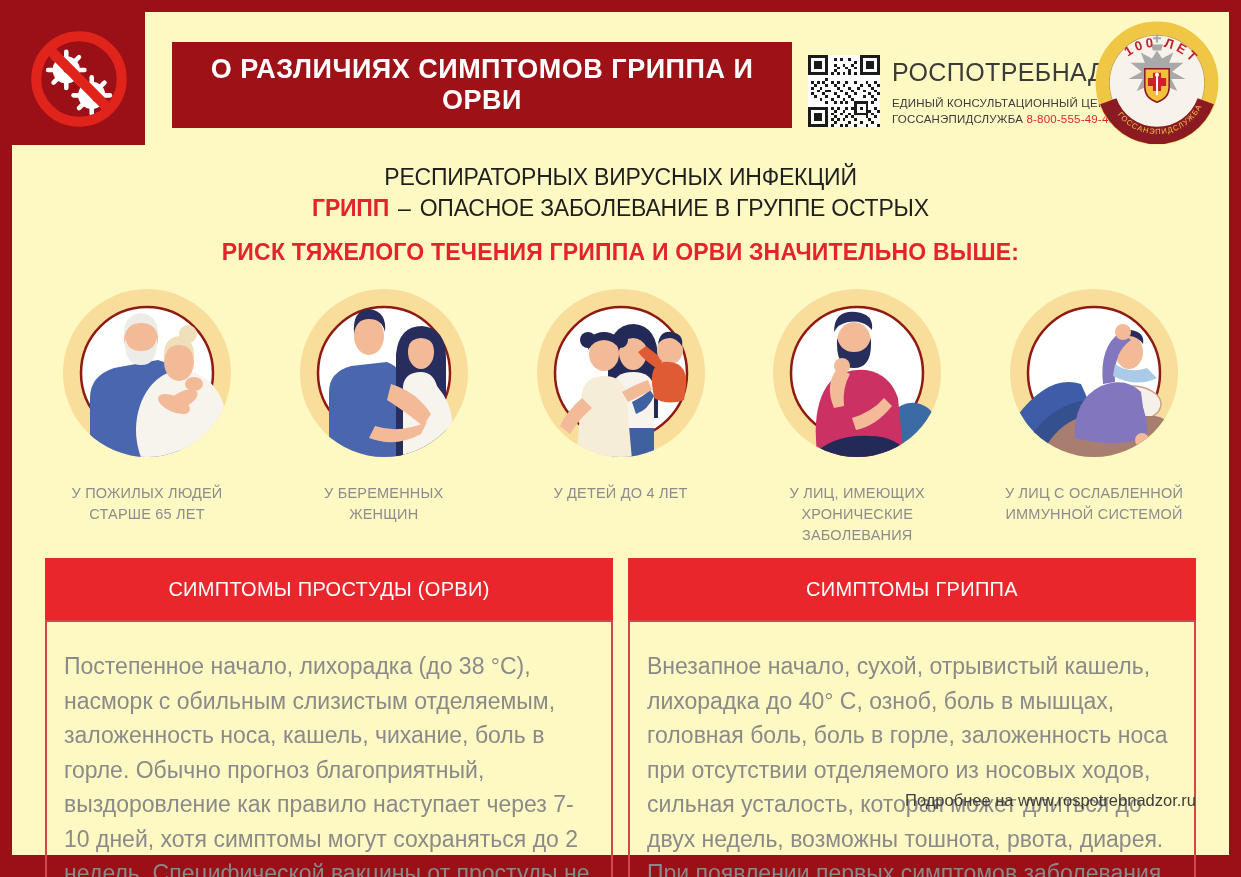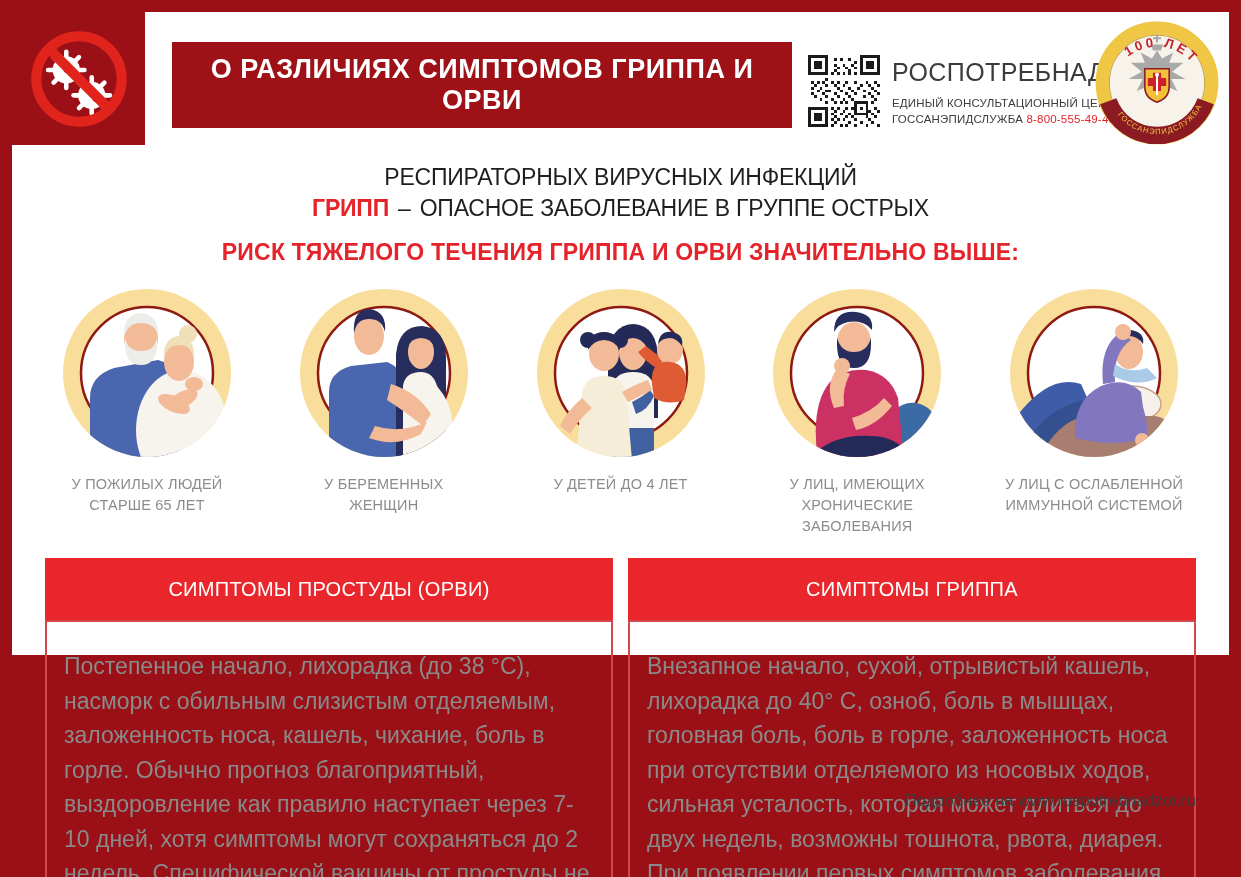--- a/index.html
+++ b/index.html
@@ -1,18 +1,18 @@
 <!DOCTYPE html>
 <html><head>
 <meta charset="utf-8">
 <style>
   html,body{margin:0;padding:0;}
   .poster{position:relative;width:1241px;height:877px;background:#9B1016;
           font-family:"Liberation Sans",sans-serif;overflow:hidden;}
-  .content{position:absolute;left:12px;top:12px;width:1217px;height:643px;background:#ffffff;}
+  .content{position:absolute;left:12px;top:12px;width:1217px;height:843px;background:#fef9c3;}
 
   
   .corner{position:absolute;left:0;top:0;width:133px;height:133px;background:#9B1016;
           display:flex;align-items:center;justify-content:center;}
   .titlebar{position:absolute;left:160px;top:30px;width:620px;height:86px;background:#9E1116;
             color:#fff;font-weight:bold;font-size:27px;letter-spacing:.5px;
             display:flex;align-items:center;justify-content:center;text-align:center;}
   .qr{position:absolute;left:796px;top:43px;width:72px;height:72px;}
   .agency{position:absolute;left:880px;top:46px;width:300px;}
   .agency-name{font-size:25px;color:#3B3B3A;letter-spacing:.4px;}
@@ -22,21 +22,21 @@
 
   
   .intro{position:absolute;left:0;top:150px;width:100%;text-align:center;color:#1F1F1F;}
   .intro-line{font-size:23px;line-height:1.34;letter-spacing:-0.2px;}
   .term{color:#E4232B;font-weight:bold;margin-right:9px;}
   .dash{margin-right:9px;}
   .risk-heading{margin-top:15px;font-size:23px;font-weight:bold;color:#E4232B;letter-spacing:.2px;}
 
   
   .risks{position:absolute;left:22px;top:276px;width:1173px;display:flex;justify-content:space-between;}
-  .risk{width:226px;display:flex;flex-direction:column;align-items:center;}
+  .risk{width:226px;display:flex;flex-direction:column;align-items:center;gap:9px;}
   .risk svg{width:170px;height:170px;display:block;}
   .risk-label{margin-top:16px;font-size:14.5px;color:#8C8C8C;text-align:center;line-height:1.45;
               white-space:pre-line;letter-spacing:.2px;}
 
   
   .boxes{position:absolute;left:33px;top:546px;width:1151px;display:flex;gap:15px;}
   .sym-box{flex:1;}
   .sym-head{height:62px;background:#E8262C;color:#fff;font-weight:normal;font-size:20px;
             letter-spacing:.3px;display:flex;align-items:center;justify-content:center;}
   .sym-body{border:2px solid #D2474B;min-height:173px;box-sizing:border-box;padding:27px 17px;

